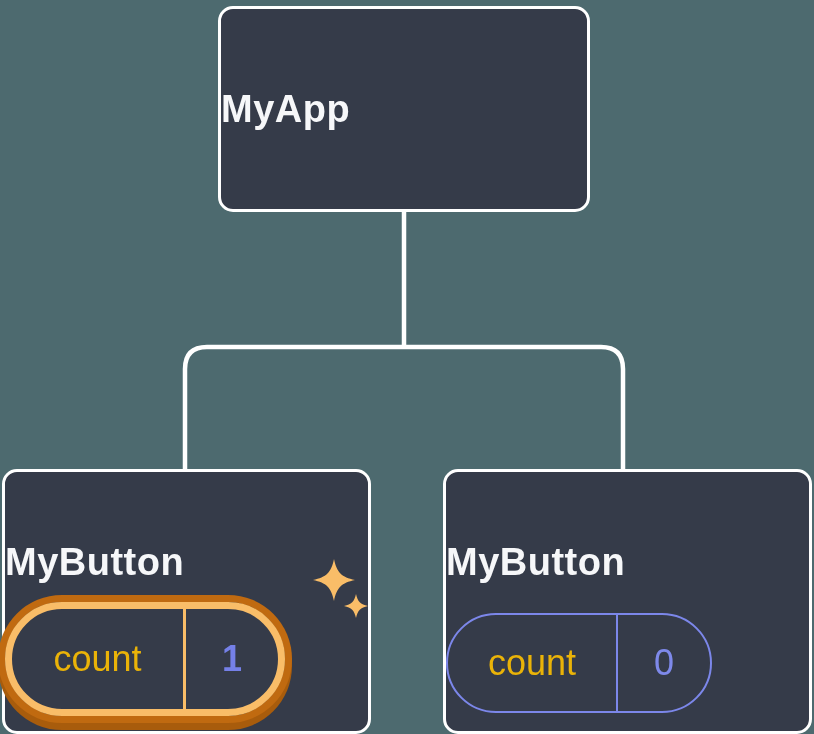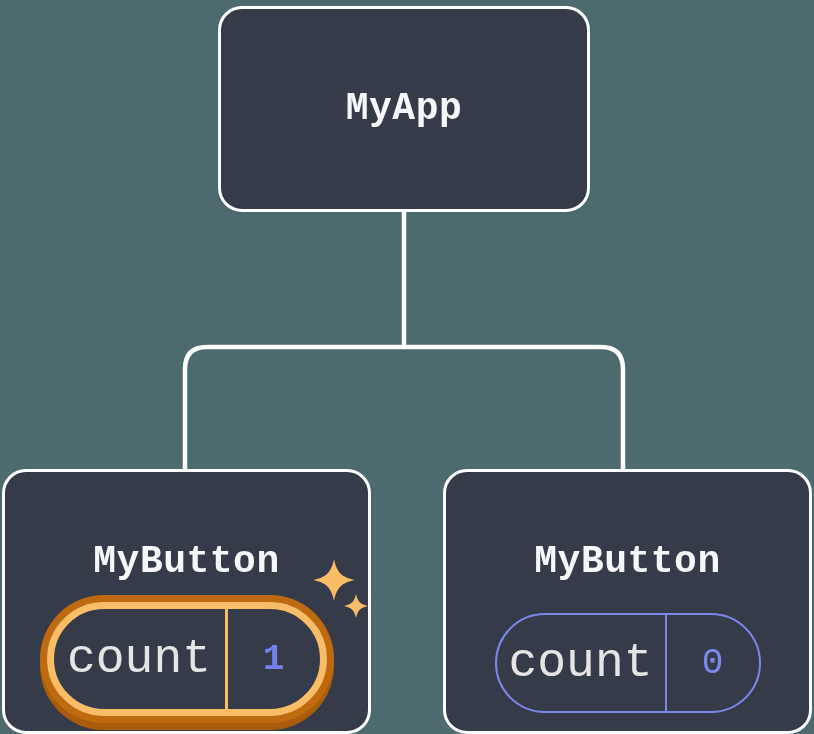--- a/index.html
+++ b/index.html
@@ -19,25 +19,24 @@
     position: absolute;
     left: 0;
     top: 0;
     pointer-events: none;
   }
   .card {
     position: absolute;
     box-sizing: border-box;
     background: #353b49;
     border: 3px solid #ffffff;
-    border-radius: 24px;
+    border-radius: 15px;
     display: flex;
     flex-direction: column;
-    align-items: center;
-    font-family: Liberation Mono, monospace;
+    align-items: flex-start;
   }
   .card-root {
     left: 218px;
     top: 6px;
     width: 372px;
     height: 206px;
     justify-content: center;
   }
   .card-child-left {
     left: 2px;
@@ -80,22 +79,22 @@
     width: 280px;
     height: 114px;
     border: 7px solid #f9bd68;
     box-shadow: 0 0 0 7px #c06a10, 0 7px 0 7px #a85c0c;
   }
   .pill-key {
     flex: 1;
     display: flex;
     align-items: center;
     justify-content: center;
-    color: #e5e5e5;
-    font-size: 48px;
+    color: #eab308;
+    font-size: 36px;
     font-weight: 400;
   }
   .pill-divider {
     width: 2px;
     background: #7c87ea;
   }
   .pill-highlighted .pill-divider {
     width: 3px;
     background: #f9bd68;
   }

